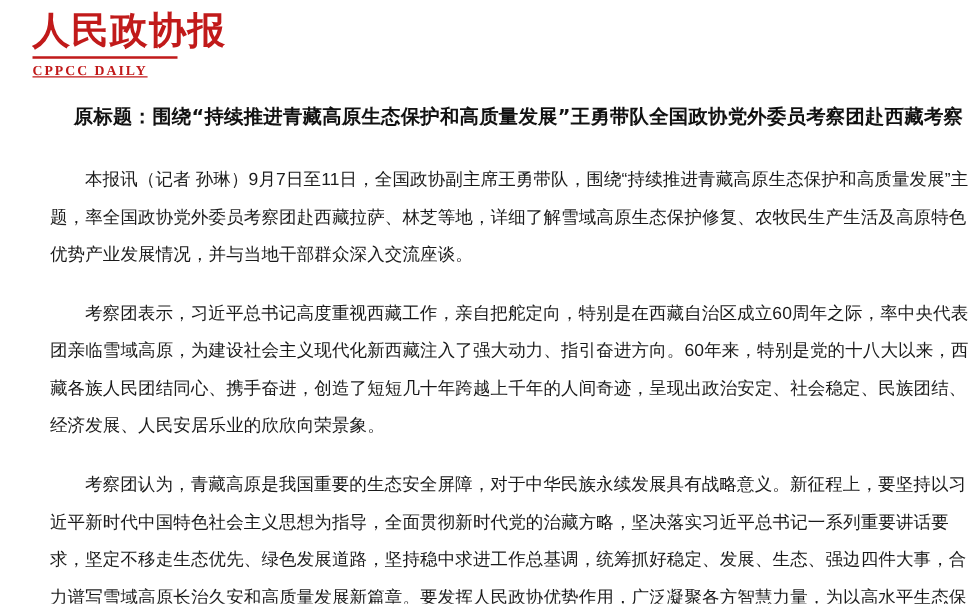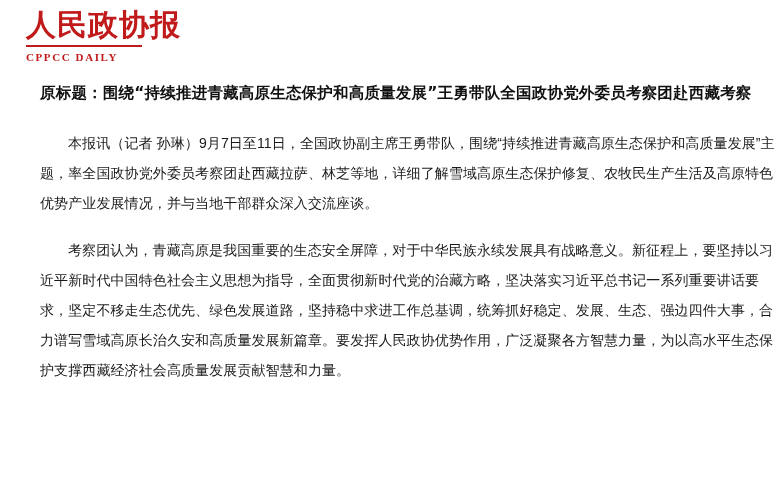--- a/index.html
+++ b/index.html
@@ -37,20 +37,21 @@
     color: #c11a1a;
     white-space: nowrap;
   }
   .masthead-en {
     margin-top: 4px;
     font-family: "Liberation Serif", "DejaVu Serif", serif;
     font-weight: bold;
     font-size: 11px;
     letter-spacing: 1.6px;
     color: #c11a1a;
+    text-decoration: underline;
   }
   .masthead-rule {
     margin-top: 3px;
     width: 116px;
     height: 2px;
     background: #c11a1a;
   }
 
   
   .article {
@@ -60,20 +61,21 @@
     width: 735px;
   }
   .headline {
     font-family: "DejaVu Sans", "Liberation Sans", sans-serif;
     font-weight: bold;
     font-size: 15.5px;
     line-height: 26px;
     color: #111111;
     letter-spacing: 0.2px;
     white-space: nowrap;
+    margin-left: 19px;
   }
   .body-para {
     margin-top: 17px;
     font-family: Liberation Sans, sans-serif;
     font-size: 14px;
     line-height: 30px;
     color: #1a1a1a;
     text-indent: 28px;
     letter-spacing: 0.1px;
     white-space: pre-wrap;
@@ -90,17 +92,18 @@
 
   <div class="masthead">
     <div class="masthead-cn">人民政协报</div>
     <div class="masthead-rule"></div>
     <div class="masthead-en">CPPCC DAILY</div>
   </div>
 
   <div class="article">
     <div class="headline">原标题：围绕“持续推进青藏高原生态保护和高质量发展”王勇带队全国政协党外委员考察团赴西藏考察</div>
     <p class="body-para first">本报讯（记者 孙琳）9月7日至11日，全国政协副主席王勇带队，围绕“持续推进青藏高原生态保护和高质量发展”主题，率全国政协党外委员考察团赴西藏拉萨、林芝等地，详细了解雪域高原生态保护修复、农牧民生产生活及高原特色优势产业发展情况，并与当地干部群众深入交流座谈。</p>
+    <p class="body-para">考察团表示，习近平总书记高度重视西藏工作，亲自把舵定向，特别是在西藏自治区成立60周年之际，率中央代表团亲临雪域高原，为建设社会主义现代化新西藏注入了强大动力、指引奋进方向。60年来，特别是党的十八大以来，西藏各族人民团结同心、携手奋进，创造了短短几十年跨越上千年的人间奇迹，呈现出政治安定、社会稳定、民族团结、经济发展、人民安居乐业的欣欣向荣景象。</p>
     <p class="body-para">考察团认为，青藏高原是我国重要的生态安全屏障，对于中华民族永续发展具有战略意义。新征程上，要坚持以习近平新时代中国特色社会主义思想为指导，全面贯彻新时代党的治藏方略，坚决落实习近平总书记一系列重要讲话要求，坚定不移走生态优先、绿色发展道路，坚持稳中求进工作总基调，统筹抓好稳定、发展、生态、强边四件大事，合力谱写雪域高原长治久安和高质量发展新篇章。要发挥人民政协优势作用，广泛凝聚各方智慧力量，为以高水平生态保护支撑西藏经济社会高质量发展贡献智慧和力量。</p>
 
   </div>
 
 </div>
 
 </body></html>

